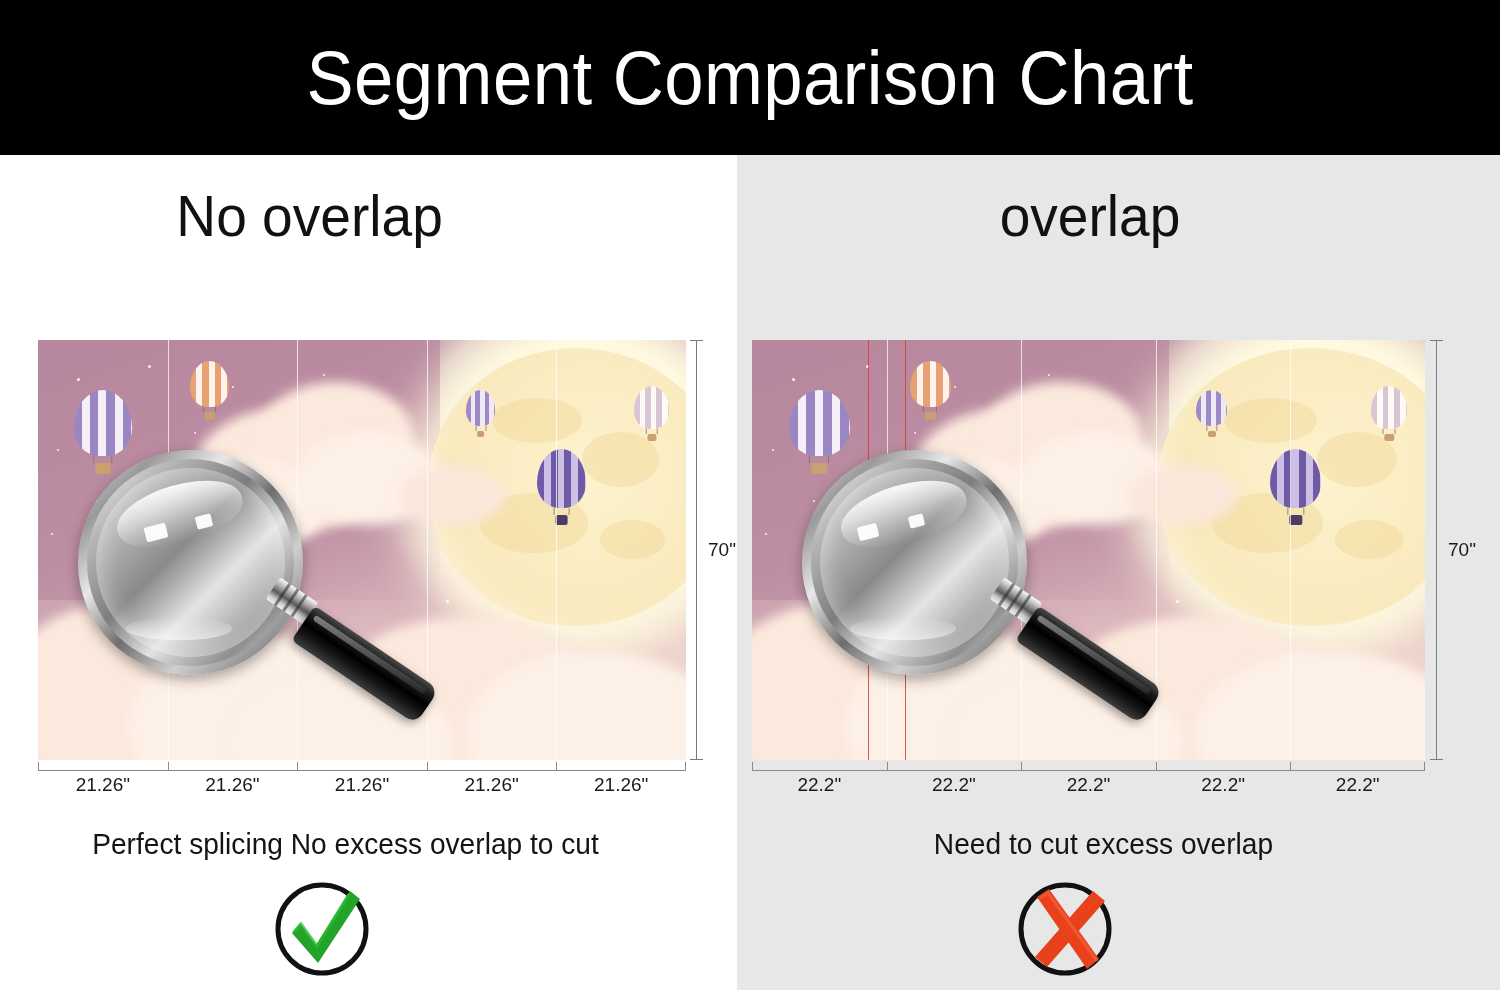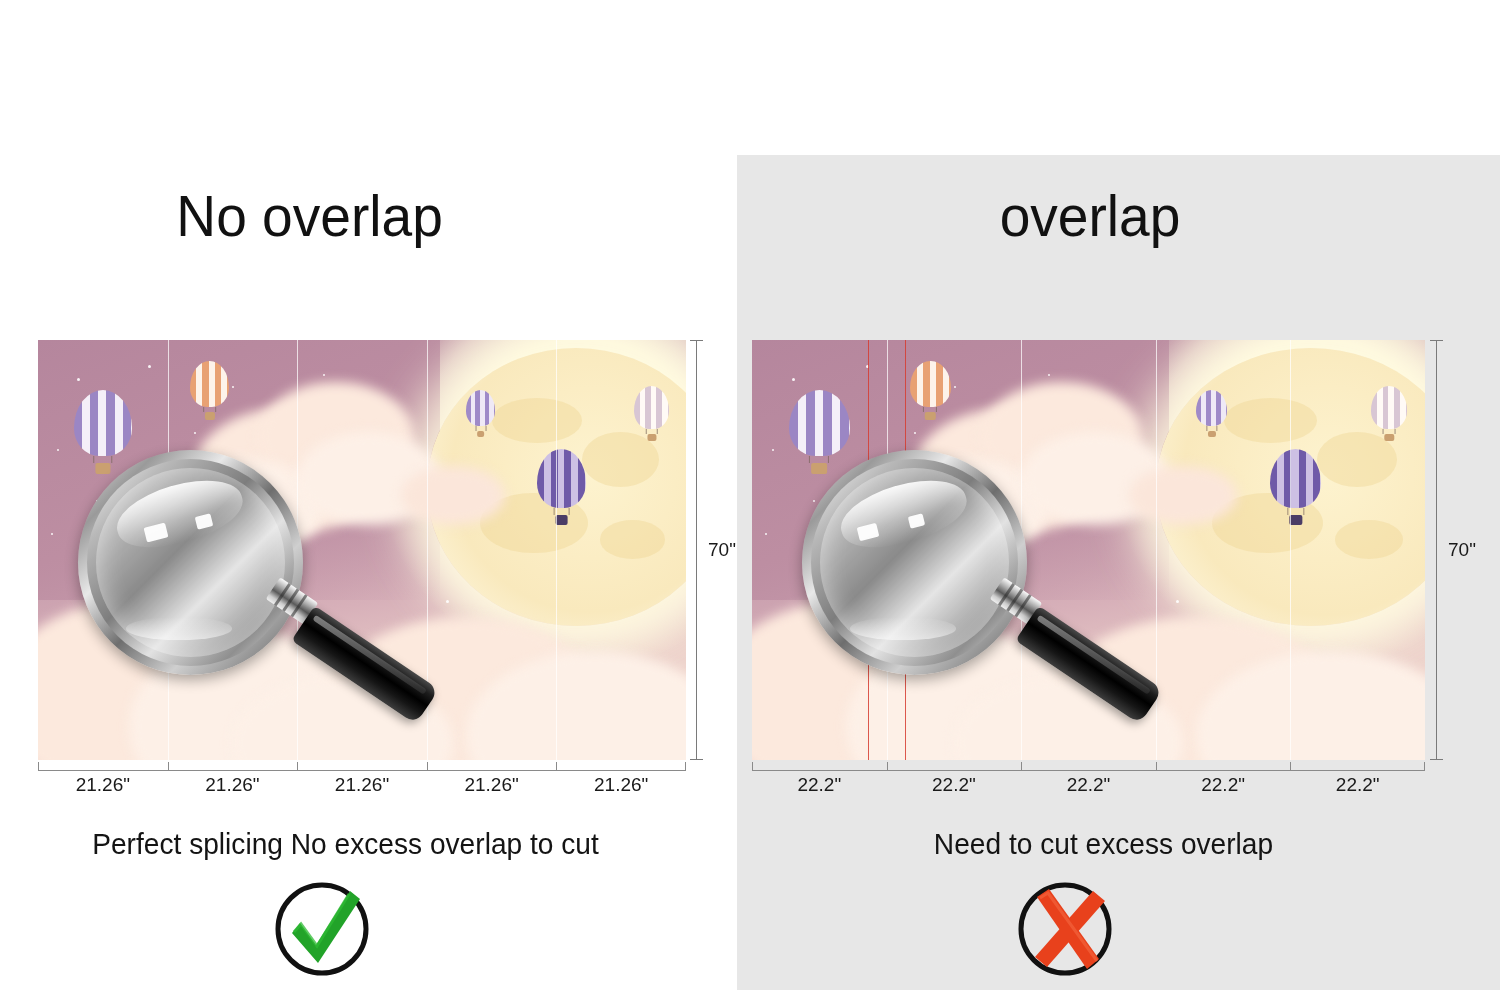--- a/index.html
+++ b/index.html
@@ -182,20 +182,23 @@
   .mark{position:absolute;width:104px;height:104px;}
   .panel-left .mark{left:270px;top:722px;}
   .panel-right .mark{left:276px;top:722px;}
   .mark svg{display:block;width:104px;height:104px;}
 </style>
 </head>
 <body>
 
 <div class="page">
 
+  <div class="title-banner">
+    <div class="title-text">Segment Comparison Chart</div>
+  </div>
 
   <div class="panels">
 
     <div class="panel panel-left">
       <div class="panel-heading">No overlap</div>
 
       <div class="mural-wrap left">
         <div class="mural">
           <div class="sky-deep"></div>
 

